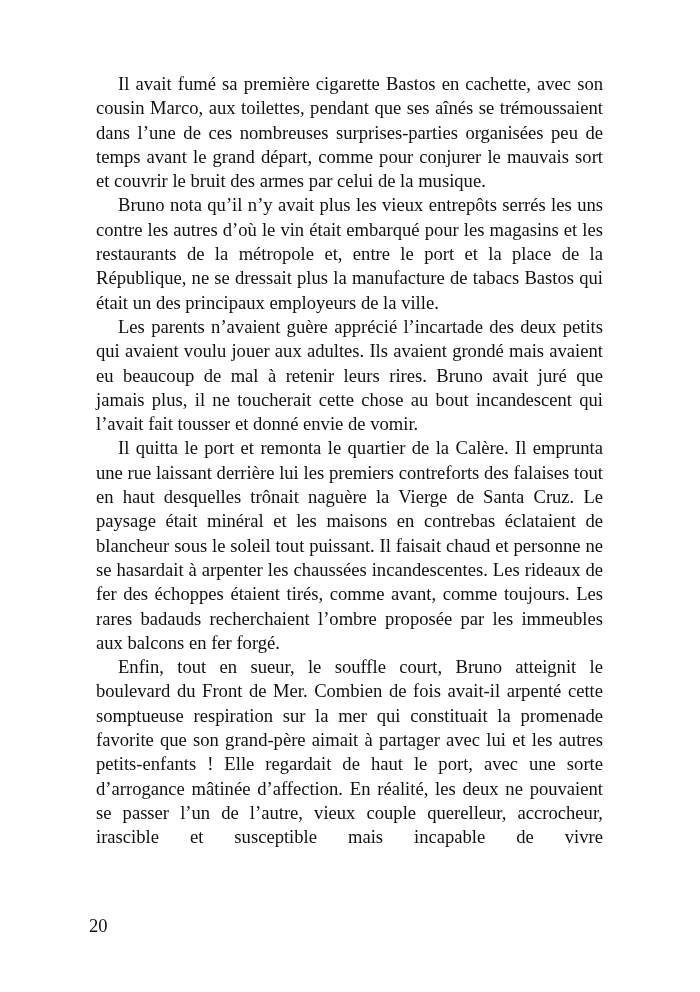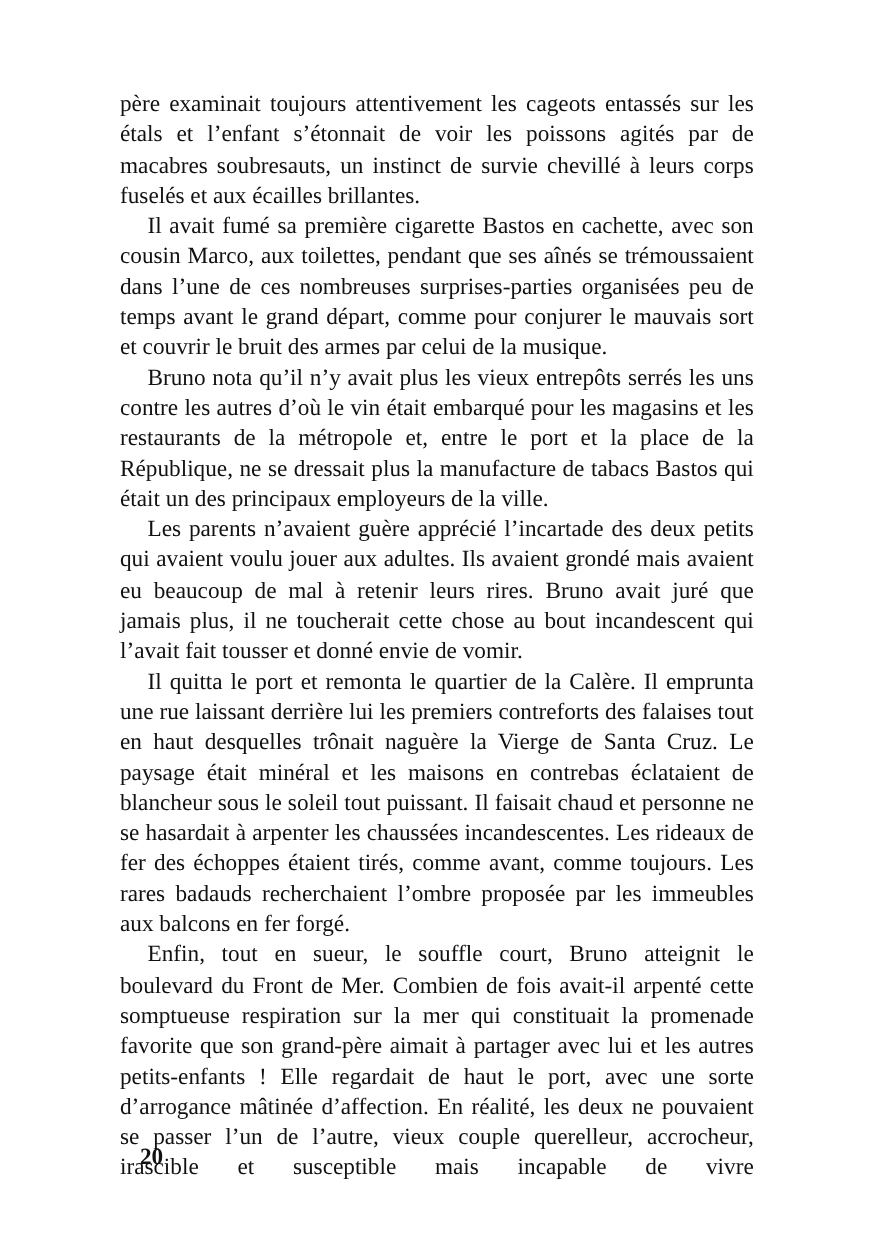--- a/index.html
+++ b/index.html
@@ -34,35 +34,33 @@
     .text-block p {
       margin: 0;
       text-indent: 22px;
       text-align: justify;
     }
     .text-block p.continuation {
       text-indent: 0;
     }
     .page-number {
       position: absolute;
-      left: 112px;
+      left: 89px;
       top: 914px;
       font-family: "Liberation Serif", "DejaVu Serif", serif;
       font-size: 18.6px;
       line-height: 24px;
       color: #111111;
-      font-weight: bold;
     }
   </style>
 </head>
 <body>
 
 <div class="page">
   <div class="text-block">
-    <p class="continuation">père examinait toujours attentivement les cageots entassés sur les étals et l’enfant s’étonnait de voir les poissons agités par de macabres soubresauts, un instinct de survie chevillé à leurs corps fuselés et aux écailles brillantes.</p>
     <p>Il avait fumé sa première cigarette Bastos en cachette, avec son cousin Marco, aux toilettes, pendant que ses aînés se trémoussaient dans l’une de ces nombreuses surprises-parties organisées peu de temps avant le grand départ, comme pour conjurer le mauvais sort et couvrir le bruit des armes par celui de la musique.</p>
     <p>Bruno nota qu’il n’y avait plus les vieux entrepôts serrés les uns contre les autres d’où le vin était embarqué pour les magasins et les restaurants de la métropole et, entre le port et la place de la République, ne se dressait plus la manufacture de tabacs Bastos qui était un des principaux employeurs de la ville.</p>
     <p>Les parents n’avaient guère apprécié l’incartade des deux petits qui avaient voulu jouer aux adultes. Ils avaient grondé mais avaient eu beaucoup de mal à retenir leurs rires. Bruno avait juré que jamais plus, il ne toucherait cette chose au bout incandescent qui l’avait fait tousser et donné envie de vomir.</p>
     <p>Il quitta le port et remonta le quartier de la Calère. Il emprunta une rue laissant derrière lui les premiers contreforts des falaises tout en haut desquelles trônait naguère la Vierge de Santa Cruz. Le paysage était minéral et les maisons en contrebas éclataient de blancheur sous le soleil tout puissant. Il faisait chaud et personne ne se hasardait à arpenter les chaussées incandescentes. Les rideaux de fer des échoppes étaient tirés, comme avant, comme toujours. Les rares badauds recherchaient l’ombre proposée par les immeubles aux balcons en fer forgé.</p>
     <p style="text-align-last: justify;">Enfin, tout en sueur, le souffle court, Bruno atteignit le boulevard du Front de Mer. Combien de fois avait-il arpenté cette somptueuse respiration sur la mer qui constituait la promenade favorite que son grand-père aimait à partager avec lui et les autres petits-enfants ! Elle regardait de haut le port, avec une sorte d’arrogance mâtinée d’affection. En réalité, les deux ne pouvaient se passer l’un de l’autre, vieux couple querelleur, accrocheur, irascible et susceptible mais incapable de vivre</p>
   </div>
   <div class="page-number">20</div>
 </div>
 
 </body></html>

